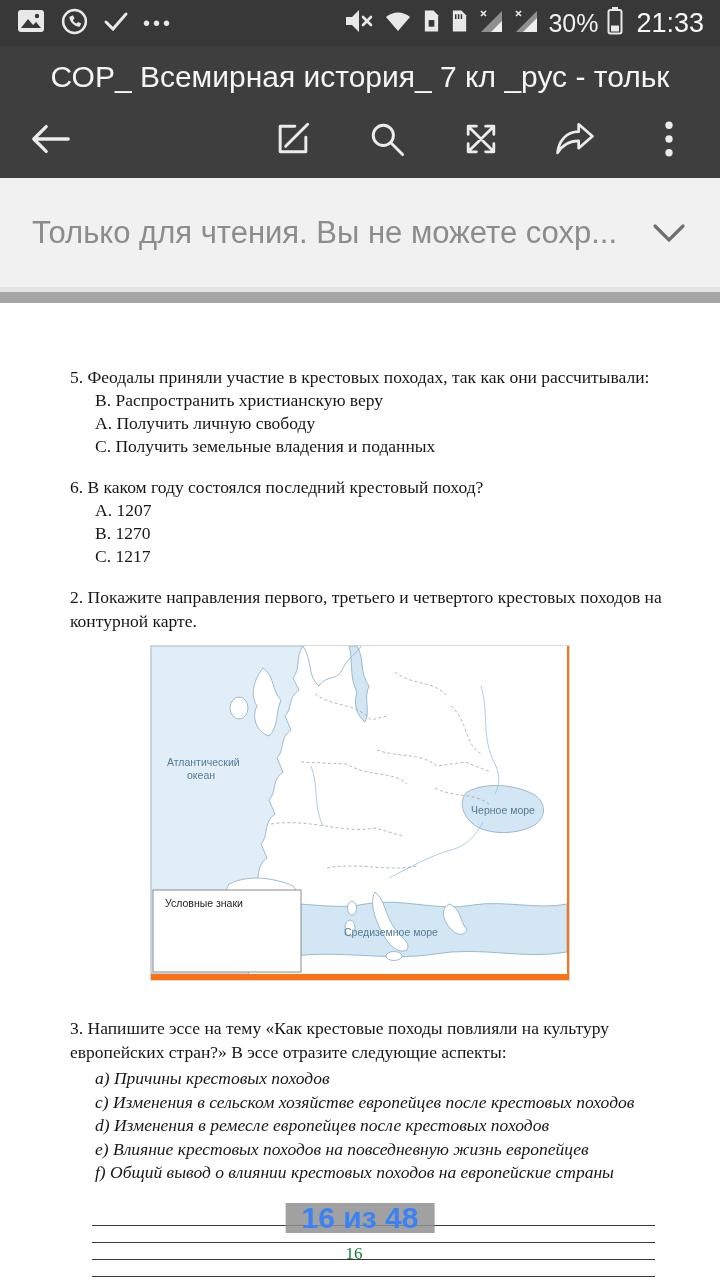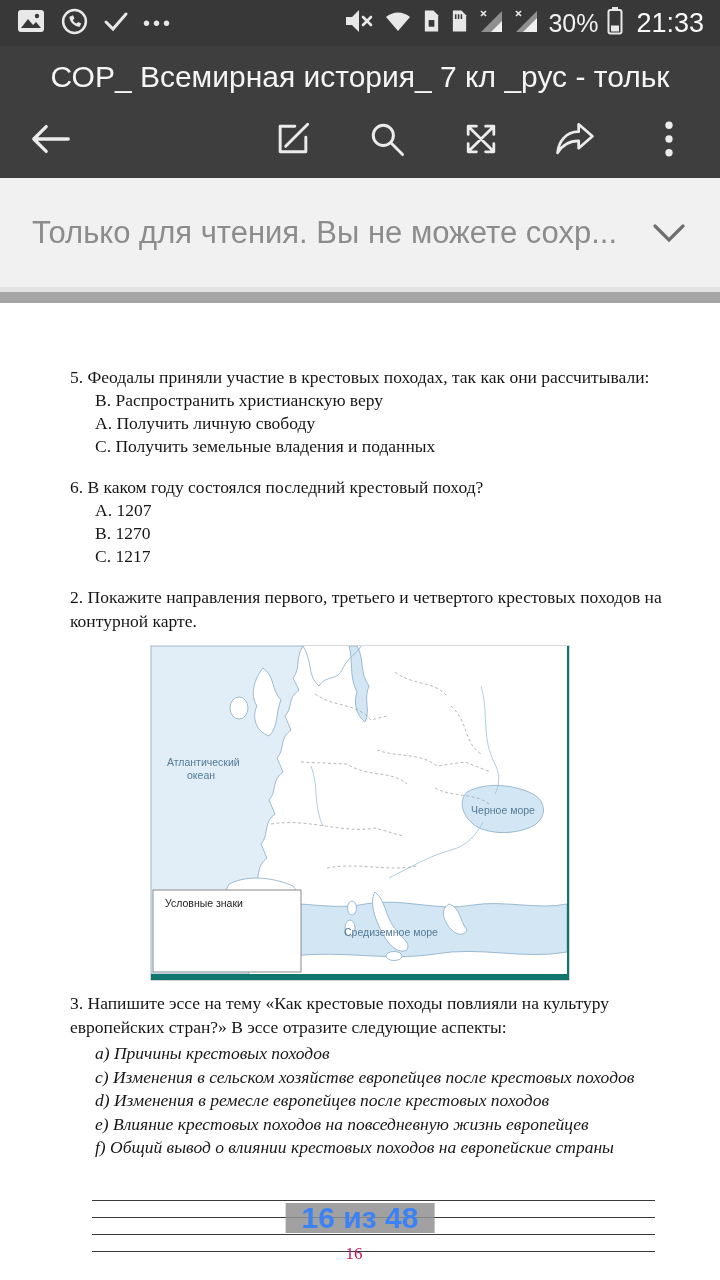--- a/index.html
+++ b/index.html
@@ -33,30 +33,30 @@
   .page-gap{height:11px;background:#a5a5a5;flex:0 0 auto;}
 
   
   .doc{flex:1 1 auto;background:#ffffff;position:relative;color:#161616;
        font-family:"Liberation Serif",serif;font-size:17.5px;line-height:24px;
        padding-top:62px;overflow:hidden;}
   .q{margin:0 56px 0 70px;}
   .q-gap{margin-top:17px;}
   .opts{margin:0 0 0 95px;padding:0;list-style:none;line-height:23px;}
   .opts li{margin:0;}
-  .map-wrap{width:418px;margin:12px auto 0 auto;border:1px solid #d8d8d8;background:#0f766e;}
+  .map-wrap{width:418px;margin:12px auto 0 auto;border:1px solid #d8d8d8;background:#f97316;}
   .essay-items{margin:3px 0 0 95px;padding:0;list-style:none;line-height:23.5px;font-style:italic;}
   .answer-lines{margin-top:40px;}
   .ans-line{border-top:1.6px solid #3a3a3a;margin:16px 65px 0 92px;height:0;}
   .page-indicator{position:absolute;left:50%;transform:translateX(-50%);bottom:47px;
                   background:rgba(145,145,145,0.85);color:#3b82f6;
                   font-family:"Liberation Sans",sans-serif;font-weight:bold;
                   font-size:30px;padding:3px 16px;border-radius:0;}
   .page-number{position:absolute;left:0;right:12px;bottom:14px;text-align:center;
-               font-size:17px;color:#be185d;}
+               font-size:17px;color:#15803d;}
   svg text{font-family:"Liberation Sans",sans-serif;}
 </style>
 </head>
 <body>
 
 <div class="screen">
 
   <div class="status-bar">
     <div class="status-left">
       <span>
@@ -246,21 +246,21 @@
         <text x="16" y="120" font-size="10.5" fill="#557b96">Атлантический</text>
         <text x="36" y="133" font-size="10.5" fill="#557b96">океан</text>
         <text x="352" y="168" font-size="10.5" fill="#557b96" text-anchor="middle">Черное море</text>
         <text x="240" y="290" font-size="10.5" fill="#557b96" text-anchor="middle">Средиземное море</text>
 
         <rect x="2" y="244" width="148" height="82" fill="#ffffff" stroke="#8a8a8a" stroke-width="1"></rect>
         <text x="14" y="261" font-size="10.5" fill="#222">Условные знаки</text>
       </svg>
     </div>
 
-    <p class="q" style="margin-top:10px;">3. Напишите эссе на тему «Как крестовые походы повлияли на культуру европейских стран?»  В эссе отразите следующие аспекты:</p>
+    <p class="q" style="margin-top:35px;">3. Напишите эссе на тему «Как крестовые походы повлияли на культуру европейских стран?»  В эссе отразите следующие аспекты:</p>
     <ul class="essay-items">
       <li>a)  Причины крестовых походов</li>
       <li>c)  Изменения в сельском хозяйстве европейцев после крестовых походов</li>
       <li>d)  Изменения в ремесле европейцев после крестовых походов</li>
       <li>e)  Влияние крестовых походов на повседневную жизнь европейцев</li>
       <li>f)  Общий вывод о влиянии крестовых походов на европейские страны</li>
     </ul>
 
     <div class="answer-lines">
       <div class="ans-line"></div>

